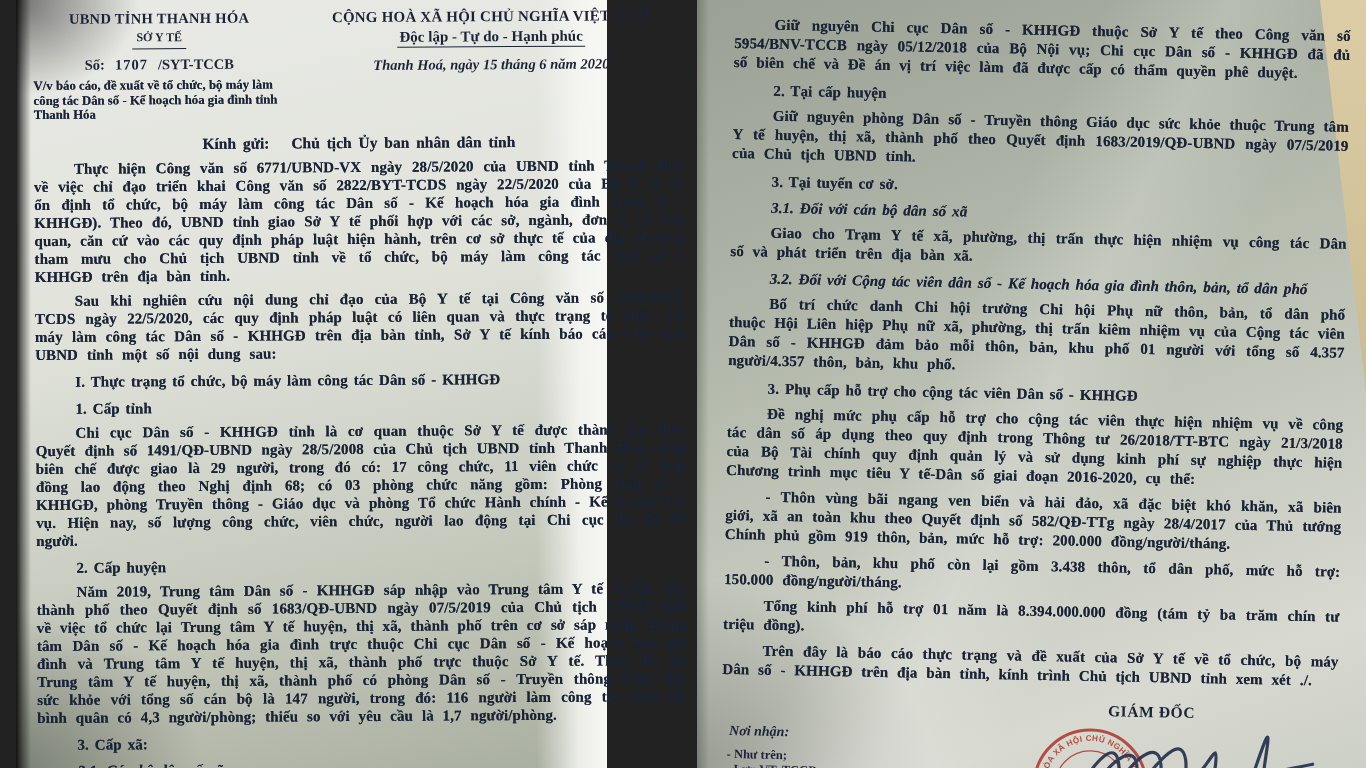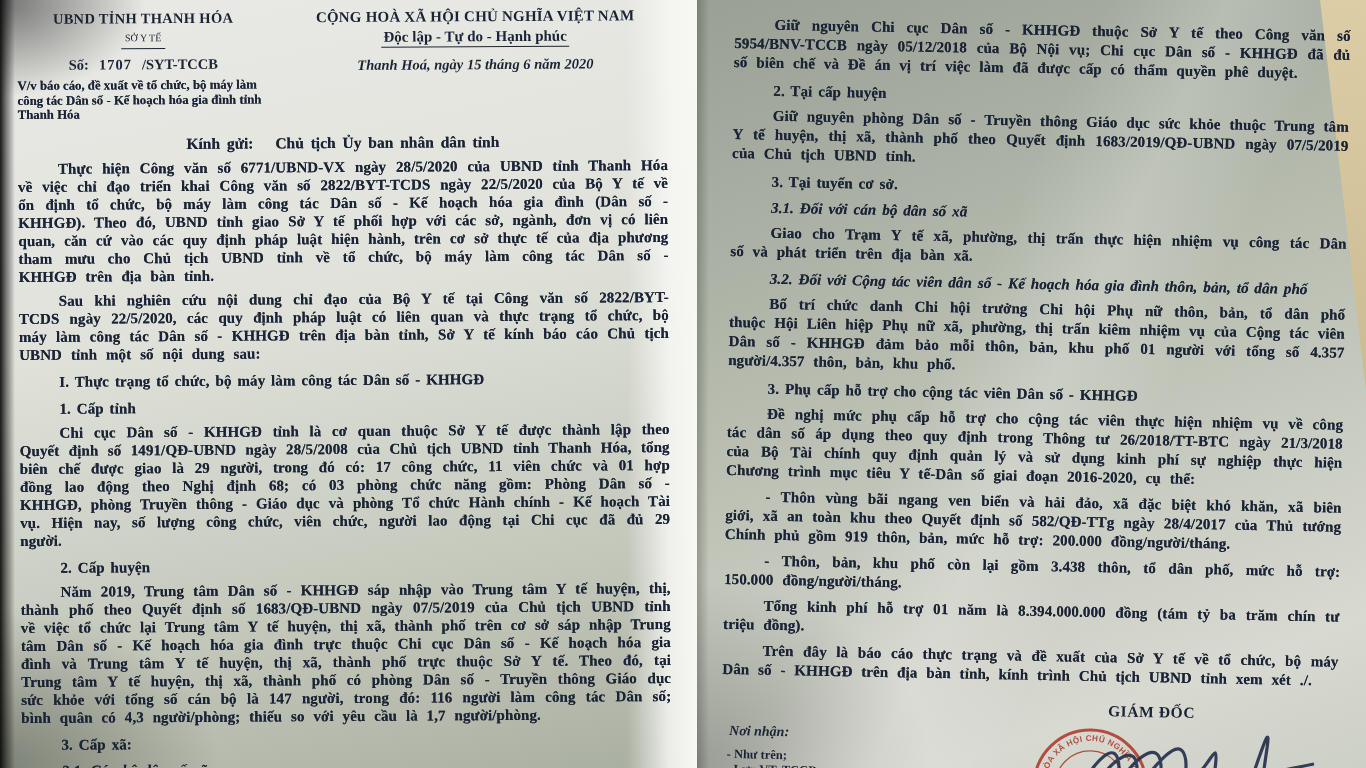--- a/index.html
+++ b/index.html
@@ -2,21 +2,21 @@
 <html><head>
 <meta charset="utf-8">
 <style>
   html,body{margin:0;padding:0;background:#222;}
   .stage{position:relative;width:1366px;height:768px;overflow:hidden;
          font-family:"Liberation Serif","DejaVu Serif",serif;
          color:#1b2436;}
   .page{position:absolute;top:0;height:768px;}
   .page::before{content:"";position:absolute;inset:0;pointer-events:none;z-index:0;}
   
-  .page-left{left:0;width:697px;
+  .page-left{left:16px;width:591px;
     background:
       linear-gradient(270deg,#f7f7f4 0px,rgba(247,247,244,.85) 28px,rgba(247,247,244,0) 70px),
       linear-gradient(168deg,#e9eae6 0%,#e0e2da 40%,#c3c7ba 75%,#a9afa0 100%);}
   .page-left::before{background:
       linear-gradient(90deg,rgba(8,8,8,.92) 0px,rgba(8,8,8,.5) 6px,rgba(8,8,8,0) 15px),
       radial-gradient(ellipse 30% 18% at 0% 0%,rgba(15,15,15,.55),transparent 70%),
       radial-gradient(ellipse 45% 30% at 0% 100%,rgba(25,30,22,.38),transparent 70%);}
   
   .page-right{left:697px;width:669px;
     background:
@@ -36,21 +36,21 @@
   .p{text-indent:40px;}
   .content-r .p{line-height:19px;margin-top:7px;}
   .h{font-weight:bold;margin:9px 0 0 40px;text-align:left;word-spacing:2px;}
   .hi{font-style:italic;margin:8px 0 0 40px;text-align:left;word-spacing:2px;}
   .hi.wrap{margin-left:0;text-indent:40px;text-align:justify;}
   
   .hdr{display:flex;align-items:flex-start;text-align:center;}
   .hdr-l{width:252px;flex:none;}
   .hdr-r{flex:1;padding-left:14px;}
   .org-parent{font-weight:bold;font-size:14.5px;line-height:18px;letter-spacing:.3px;}
-  .org-name{font-weight:normal;font-size:10px;line-height:19px;display:inline-block;
+  .org-name{font-weight:bold;font-size:12px;line-height:19px;display:inline-block;
       border-bottom:1.6px solid currentColor;padding:0 4px 1px 4px;}
   .doc-no{font-size:14.5px;margin-top:7px;font-weight:600;}
   .doc-no .num{font-weight:bold;margin:8px 10px;letter-spacing:1px;}
   .subject{font-size:12.8px;line-height:14.5px;margin-top:5px;text-align:left;font-weight:600;
       text-shadow:0 0 .5px rgba(27,36,54,.85);}
   .motto1{font-weight:bold;font-size:15px;letter-spacing:.2px;line-height:19px;}
   .motto2{font-weight:bold;font-size:15px;display:inline-block;
       border-bottom:1.6px solid currentColor;padding:0 2px 1px 2px;margin-top:2px;}
   .place-date{font-style:italic;font-weight:600;font-size:14.5px;margin-top:9px;}
   .salutation{text-align:center;font-size:15.5px;font-weight:600;margin-top:13px;word-spacing:3px;

